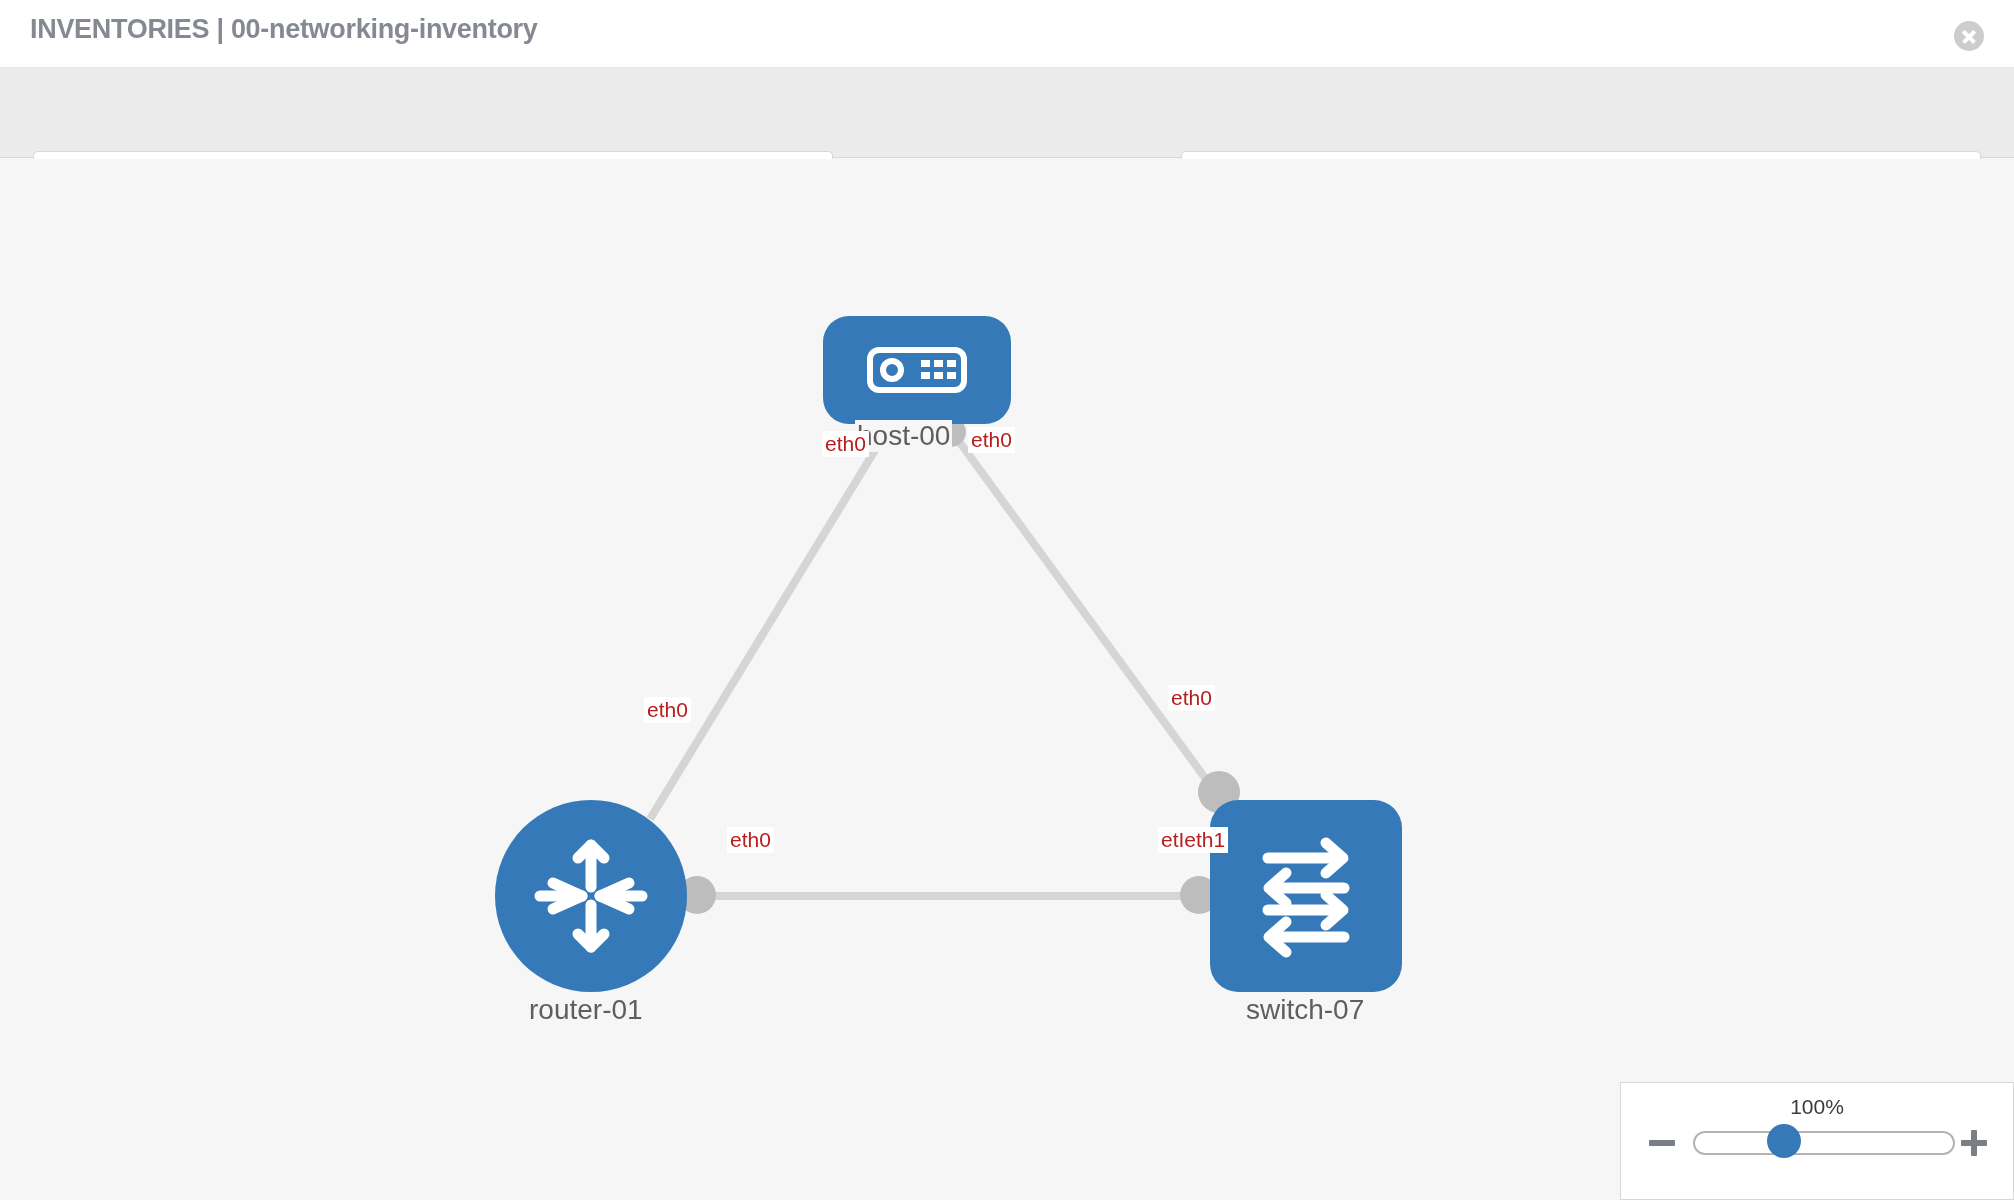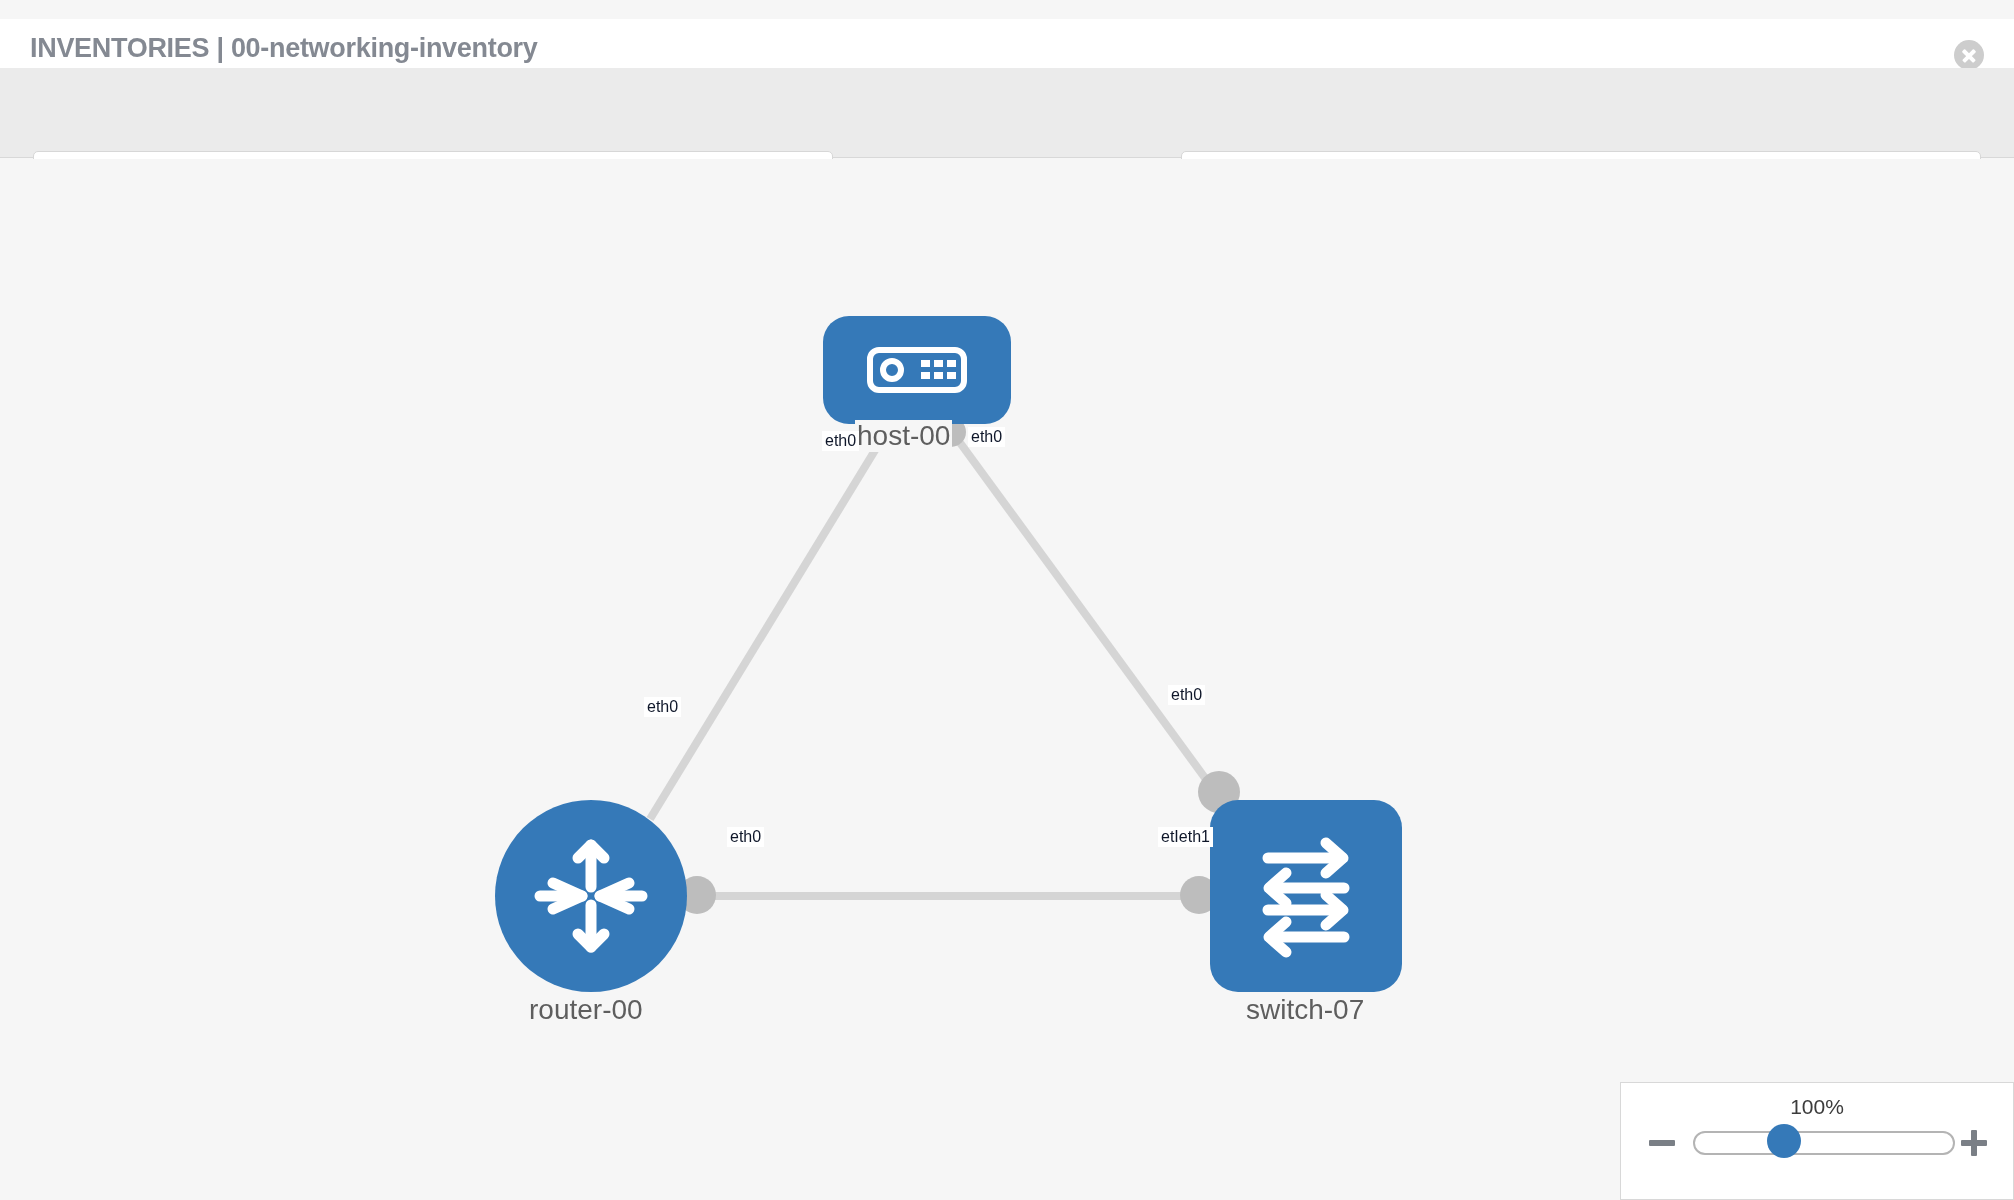--- a/index.html
+++ b/index.html
@@ -20,21 +20,20 @@
   }
 
   
   .header {
     position: absolute;
     top: 0; left: 0;
     width: 2014px;
     height: 68px;
     background: #ffffff;
     border-bottom: 1px solid #e6e6e6;
-    margin-top: 19px;
   }
   .header-title {
     position: absolute;
     left: 30px;
     top: 14px;
     font-size: 27px;
     font-weight: bold;
     color: #848992;
     letter-spacing: -0.3px;
     white-space: nowrap;
@@ -170,22 +169,22 @@
     position: absolute;
     background: #f6f6f6;
     color: #5e5e5e;
     font-size: 28px;
     white-space: nowrap;
     padding: 0 2px;
   }
   .iface-label {
     position: absolute;
     background: #ffffff;
-    color: #0f172a;
-    font-size: 16px;
+    color: #b91c1c;
+    font-size: 21px;
     white-space: nowrap;
     padding: 1px 3px;
   }
 
   
   .zoom-panel {
     position: absolute;
     left: 1620px; top: 1082px;
     width: 394px; height: 118px;
     background: #ffffff;
@@ -337,21 +336,21 @@
             <path d="M26 78 L100 78"></path>
               <path d="M84 63 L101 78 L84 93"></path>
             <path d="M102 105 L28 105"></path>
               <path d="M44 90 L27 105 L44 120"></path>
           </g>
         </svg>
       </span>
     </div>
 
     <span class="node-label" style="left:855px; top:261px;">host-00</span>
-    <span class="node-label" style="left:527px; top:835px;">router-00</span>
+    <span class="node-label" style="left:527px; top:835px;">router-01</span>
     <span class="node-label" style="left:1244px; top:835px;">switch-07</span>
 
     <span class="iface-label" style="left:822px; top:272px;">eth0</span>
     <span class="iface-label" style="left:968px; top:268px;">eth0</span>
     <span class="iface-label" style="left:644px; top:538px;">eth0</span>
     <span class="iface-label" style="left:1168px; top:526px;">eth0</span>
     <span class="iface-label" style="left:727px; top:668px;">eth0</span>
     <span class="iface-label" style="left:1158px; top:668px;">etIeth1</span>
   </div>
 

